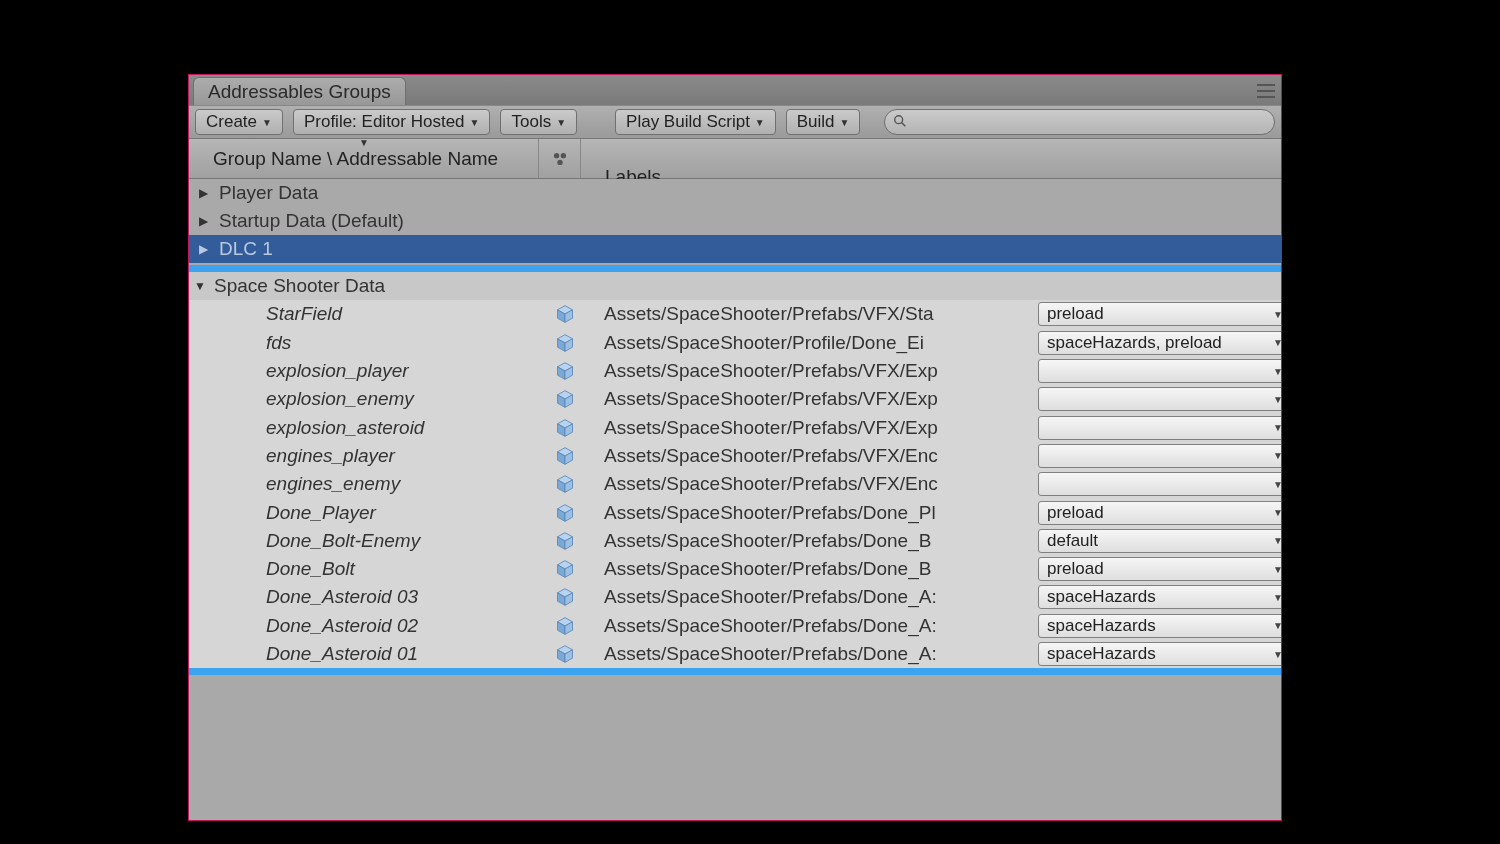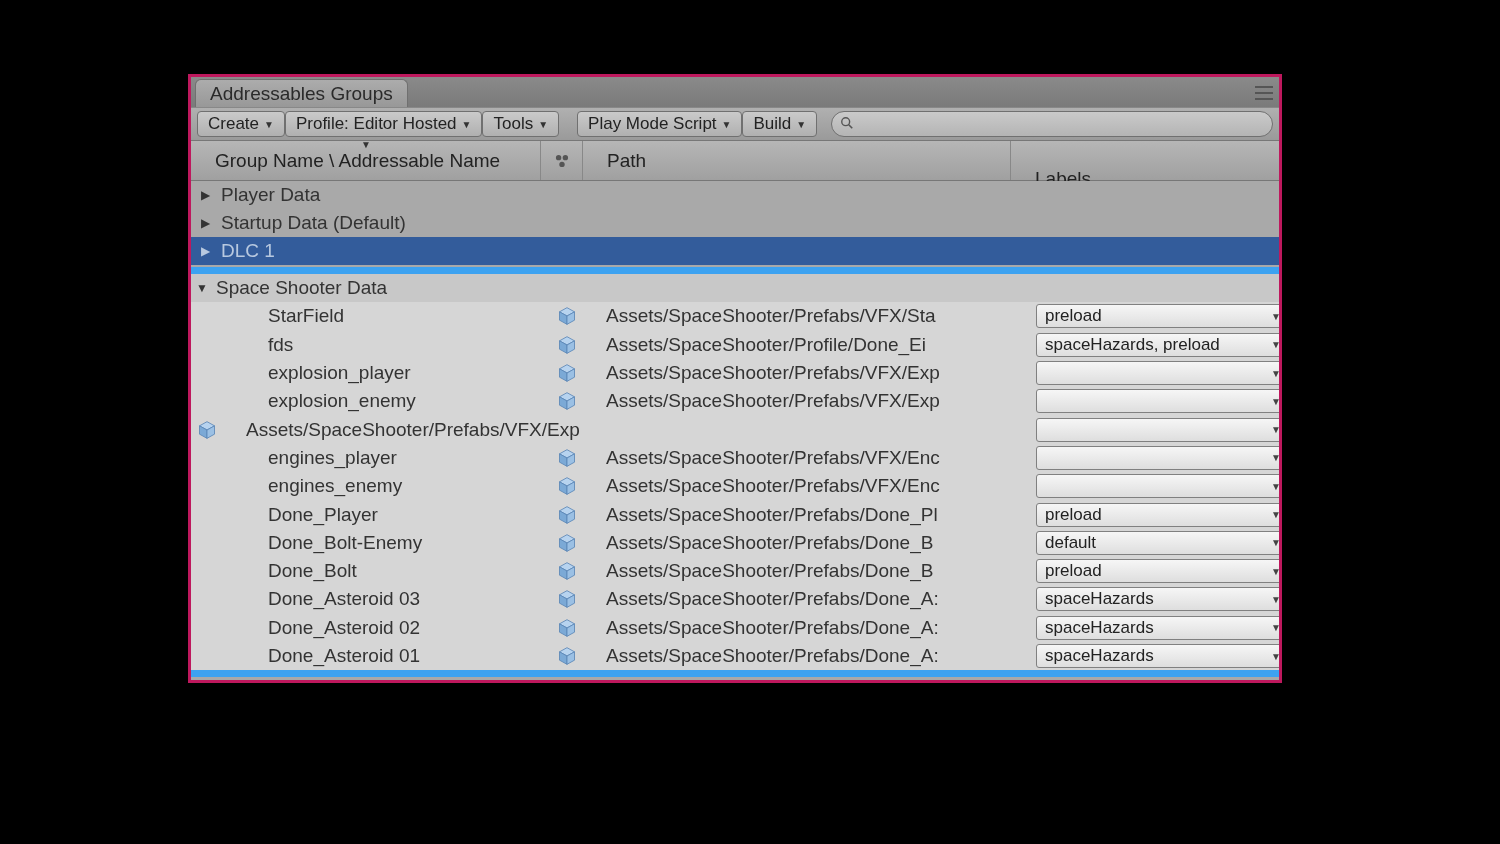--- a/index.html
+++ b/index.html
@@ -10,23 +10,23 @@
     font-family: Arial, Helvetica, sans-serif;
     font-size: 18px;
     color: #333;
     overflow: hidden;
   }
   .window {
     position: absolute;
     left: 188px;
     top: 74px;
     width: 1094px;
-    height: 609px;
+    height: 747px;
     background: #a0a0a0;
-    border: 3px solid #be185d;
+    border: 1px solid #be185d;
   }
   .tab-bar {
     height: 30px;
     background: linear-gradient(#8a8a8a, #7a7a7a);
     display: flex;
     align-items: flex-end;
     padding-left: 4px;
     position: relative;
   }
   .tab {
@@ -53,21 +53,21 @@
   }
   .window-menu-icon span { display:block; height:2px; background:#555; }
   .toolbar {
     height: 34px;
     background: linear-gradient(#b0b0b0, #9a9a9a);
     border-top: 1px solid #888;
     border-bottom: 1px solid #777;
     display: flex;
     align-items: center;
     padding: 0 6px;
-    gap: 0;
+    gap: 10px;
   }
   .tbtn {
     background: linear-gradient(#cacaca, #b0b0b0);
     border: 1px solid #707070;
     border-radius: 4px;
     padding: 2px 10px;
     font-size: 17px;
     color: #222;
     display: flex;
     align-items: center;
@@ -148,21 +148,21 @@
     align-items:center;
     font-size: 19px;
     color:#333;
     overflow:hidden;
   }
   .hrow.grouphead {
     background:#c8c8c8;
     padding-left: 10px;
     gap:6px;
   }
-  .cell-name { width: 360px; padding-left: 82px; white-space:nowrap; overflow:hidden; }
+  .cell-name { width: 360px; padding-left: 82px; white-space:nowrap; overflow:hidden;font-style:italic; }
   .cell-icon { width: 42px; display:flex; justify-content:center; }
   .cell-path { flex:1; white-space:nowrap; overflow:hidden; padding-left: 18px; }
   .cell-label { width: 260px; padding: 5px 4px; }
   .cube {
     width: 20px; height:20px;
   }
   .dropdown {
     width: 100%;
     height: 24px;
     background: linear-gradient(#f6f6f6, #dedede);
@@ -201,21 +201,21 @@
     <div class="tbtn">
       <span>Profile: Editor Hosted</span>
       <span class="caret">▼</span>
     </div>
     <div class="tbtn">
       <span>Tools</span>
       <span class="caret">▼</span>
     </div>
     <div style="width:18px"></div>
     <div class="tbtn">
-      <span>Play Mode Script</span>
+      <span>Play Build Script</span>
       <span class="caret">▼</span>
     </div>
     <div class="tbtn">
       <span>Build</span>
       <span class="caret">▼</span>
     </div>
     <div class="search-box">
       <span>
         <svg viewBox="0 0 16 16">
             <circle cx="6.5" cy="6.5" r="4.5" fill="none" stroke="#555" stroke-width="1.6"></circle>
@@ -229,21 +229,20 @@
   <div class="header-row">
     <span class="sort-indicator">▼</span>
     <div class="hcol name">Group Name \ Addressable Name</div>
     <div class="hcol icon cols-icon">
       <svg viewBox="0 0 16 16">
           <circle cx="5" cy="5" r="2.4" fill="#555"></circle>
           <circle cx="11" cy="5" r="2.4" fill="#555"></circle>
           <circle cx="8" cy="11" r="2.4" fill="#555"></circle>
         </svg>
     </div>
-    <div class="hcol path">Path</div>
     <div class="hcol labels">Labels</div>
   </div>
 
   <div class="tree">
     <div class="group-row">
       <span class="tri">▶</span>
       <span>Player Data</span>
     </div>
     <div class="group-row">
       <span class="tri">▶</span>
@@ -327,20 +326,21 @@
     <div class="cell-path">Assets/SpaceShooter/Prefabs/VFX/Exp</div>
     <div class="cell-label">
       <div class="dropdown">
         <span></span>
         <span class="caret">▼</span>
       </div>
     </div>
   </div>
 
   <div class="hrow">
+    <div class="cell-name">explosion_asteroid</div>
     <div class="cell-icon">
       <svg class="cube" viewBox="0 0 24 24">
         <polygon points="12,2 21,7 12,12 3,7" fill="#b7d3ef" stroke="#5a86b6" stroke-width="1"></polygon>
         <polygon points="3,7 12,12 12,22 3,17" fill="#7ba9d6" stroke="#5a86b6" stroke-width="1"></polygon>
         <polygon points="21,7 12,12 12,22 21,17" fill="#9bc0e4" stroke="#5a86b6" stroke-width="1"></polygon>
       </svg>
     </div>
     <div class="cell-path">Assets/SpaceShooter/Prefabs/VFX/Exp</div>
     <div class="cell-label">
       <div class="dropdown">

